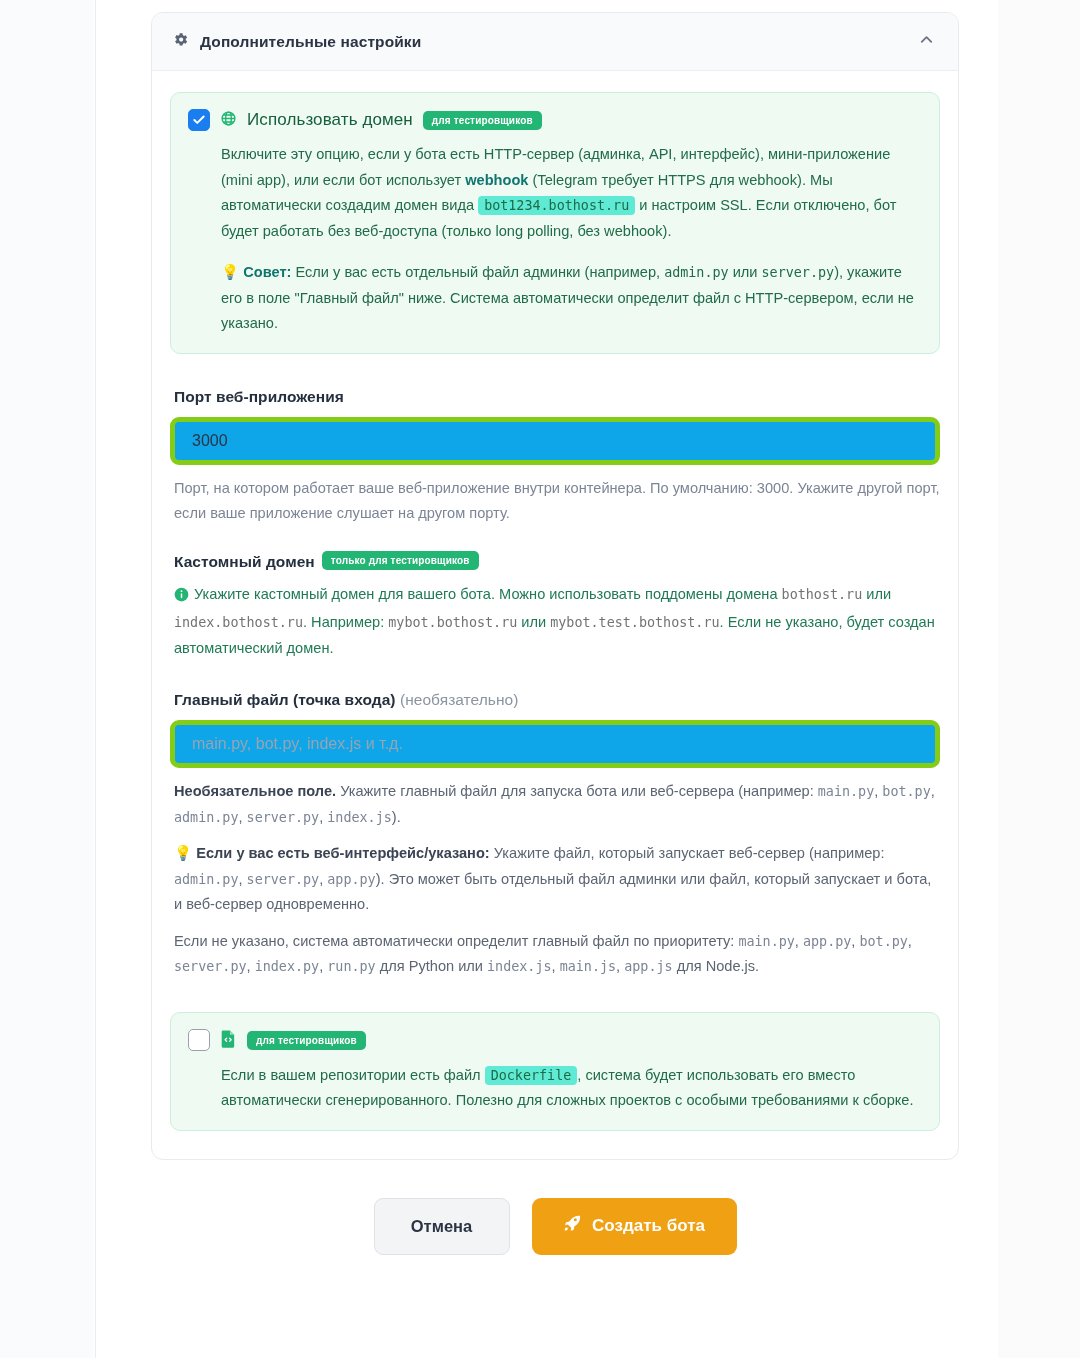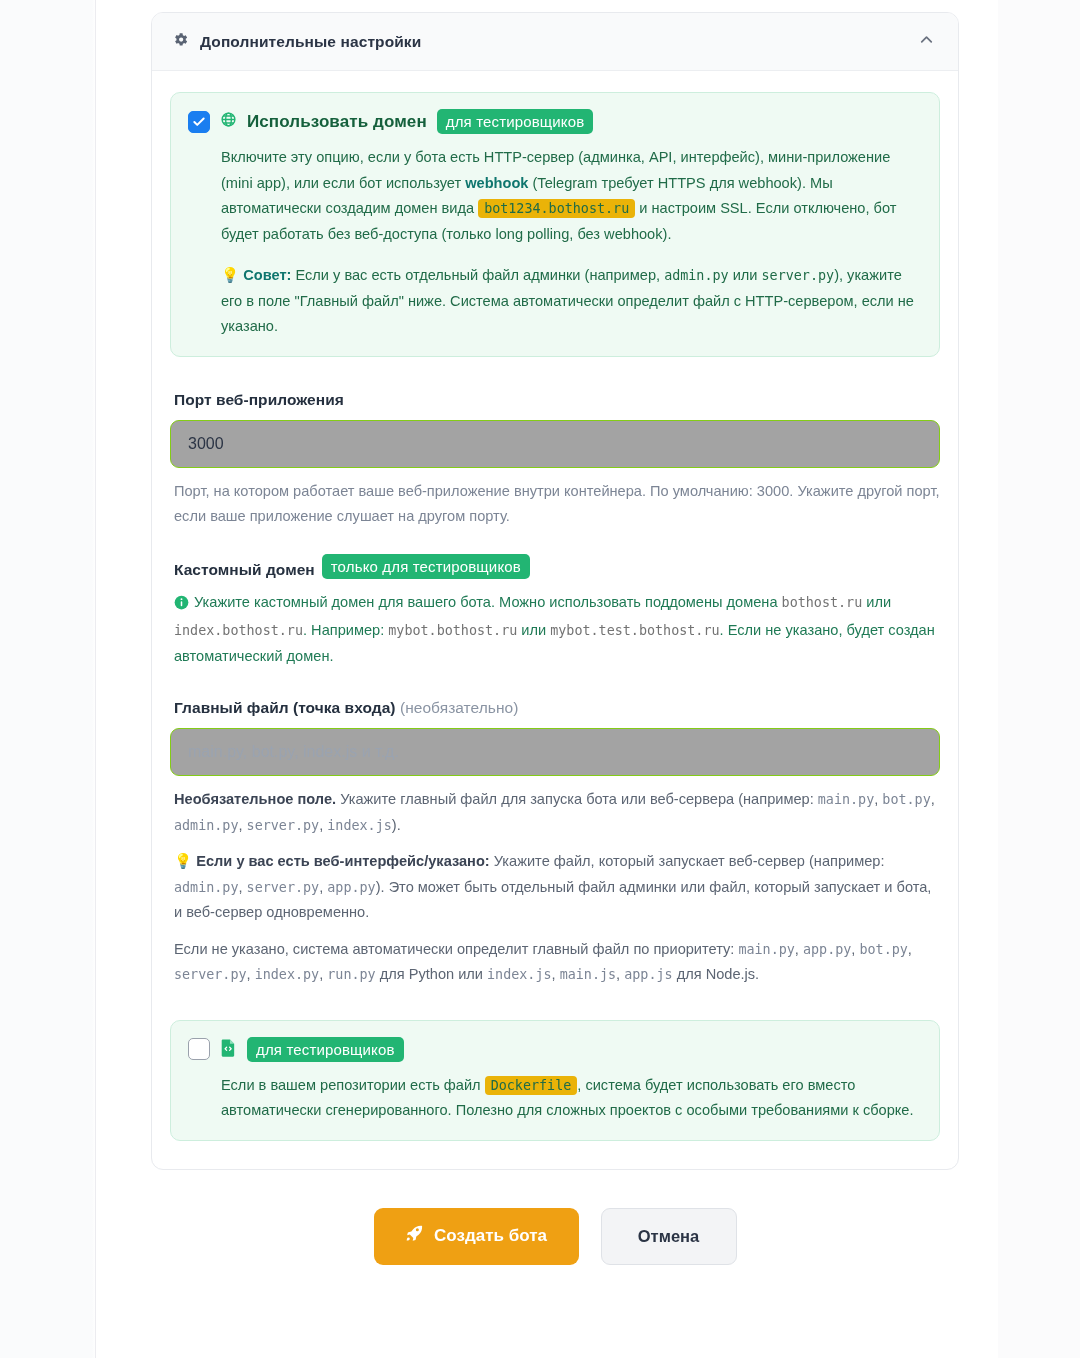--- a/index.html
+++ b/index.html
@@ -100,48 +100,48 @@
   .checkbox.checked {
     background: #1a7ef0;
     border: 1px solid #1a7ef0;
   }
   .checkbox.unchecked {
     background: #ffffff;
     border: 1.6px solid #9aa1ac;
   }
   .opt-label {
     font-size: 17px;
-    font-weight: 700;
+    font-weight: 400;
     color: #15603c;
     letter-spacing: .1px;
   }
   .opt-label.dark { color: #16603d; }
   .badge {
     display: inline-block;
     background: #22b573;
     color: #ffffff;
-    font-size: 15px;
-    font-weight: 400;
+    font-size: 10px;
+    font-weight: 700;
     border-radius: 5px;
     padding: 4px 9px 4px 9px;
     letter-spacing: .15px;
     white-space: nowrap;
     vertical-align: 3px;
   }
   .green-text {
     color: #206b48;
     font-size: 14.6px;
     line-height: 25.5px;
     margin: 11px 0 0 33px;
   }
   .green-text.tip { margin-top: 16px; }
   .green-text b { font-weight: 700; color: #0f766e; }
   code.inl {
     font-family: "DejaVu Sans Mono", monospace;
-    background: #eab308;
+    background: #5eead4;
     border-radius: 4px;
     padding: 2px 6px;
     font-size: 13.4px;
     color: #1f6b47;
   }
   code.plain {
     font-family: "DejaVu Sans Mono", monospace;
     font-size: 13.4px;
     color: #1f6b47;
     background: transparent;
@@ -159,23 +159,23 @@
   .field-label .muted {
     font-weight: 400;
     color: #8a94a3;
   }
   .field-label .badge { margin-left: 7px; }
   .input {
     display: block;
     box-sizing: border-box;
     width: 100%;
     height: 48px;
-    border: 1px solid #84cc16;
+    border: 5px solid #84cc16;
     border-radius: 9px;
-    background: #a3a3a3;
+    background: #0ea5e9;
     font-family: "Liberation Sans", sans-serif;
     font-size: 16px;
     color: #2b3445;
     padding: 0 17px;
     outline: none;
   }
   .input::placeholder { color: #9aa3b0; }
   .help {
     font-size: 14.6px;
     line-height: 25.5px;
@@ -344,25 +344,25 @@
           </span>
           <span class="badge">для тестировщиков</span>
         </div>
         <p class="green-text"><span>Если в вашем репозитории есть файл </span><code class="inl">Dockerfile</code><span>, система будет использовать его вместо автоматически сгенерированного. Полезно для сложных проектов с особыми требованиями к сборке.</span></p>
       </div>
 
     </div>
   </section>
 
   <div class="footer">
+    <button class="btn btn-cancel" type="button">Отмена</button>
     <button class="btn btn-create" type="button">
       <span class="rocket">
         <svg width="19" height="19" viewBox="0 0 24 24" fill="#ffffff" aria-hidden="true">
           <path d="M21.6 2.4c-4.6-.5-8.6 1.2-11.3 4.3L8 9.6l-3.6.8c-.6.1-1 .6-1.1 1.2l-.5 2.6 3.3-.8 4.4 4.4-.8 3.3 2.6-.5c.6-.1 1.1-.5 1.2-1.1l.8-3.6 2.9-2.3c3.1-2.7 4.8-6.7 4.4-11.2zM15.6 9.2a1.9 1.9 0 110-3.8 1.9 1.9 0 010 3.8z"></path>
           <path d="M3.2 17.3c-.9.9-1.1 3.6-1.1 3.6s2.7-.2 3.6-1.1a1.8 1.8 0 00-2.5-2.5z"></path>
         </svg>
       </span>
       <span>Создать бота</span>
     </button>
-    <button class="btn btn-cancel" type="button">Отмена</button>
   </div>
 
 </div>
 
 </body></html>

